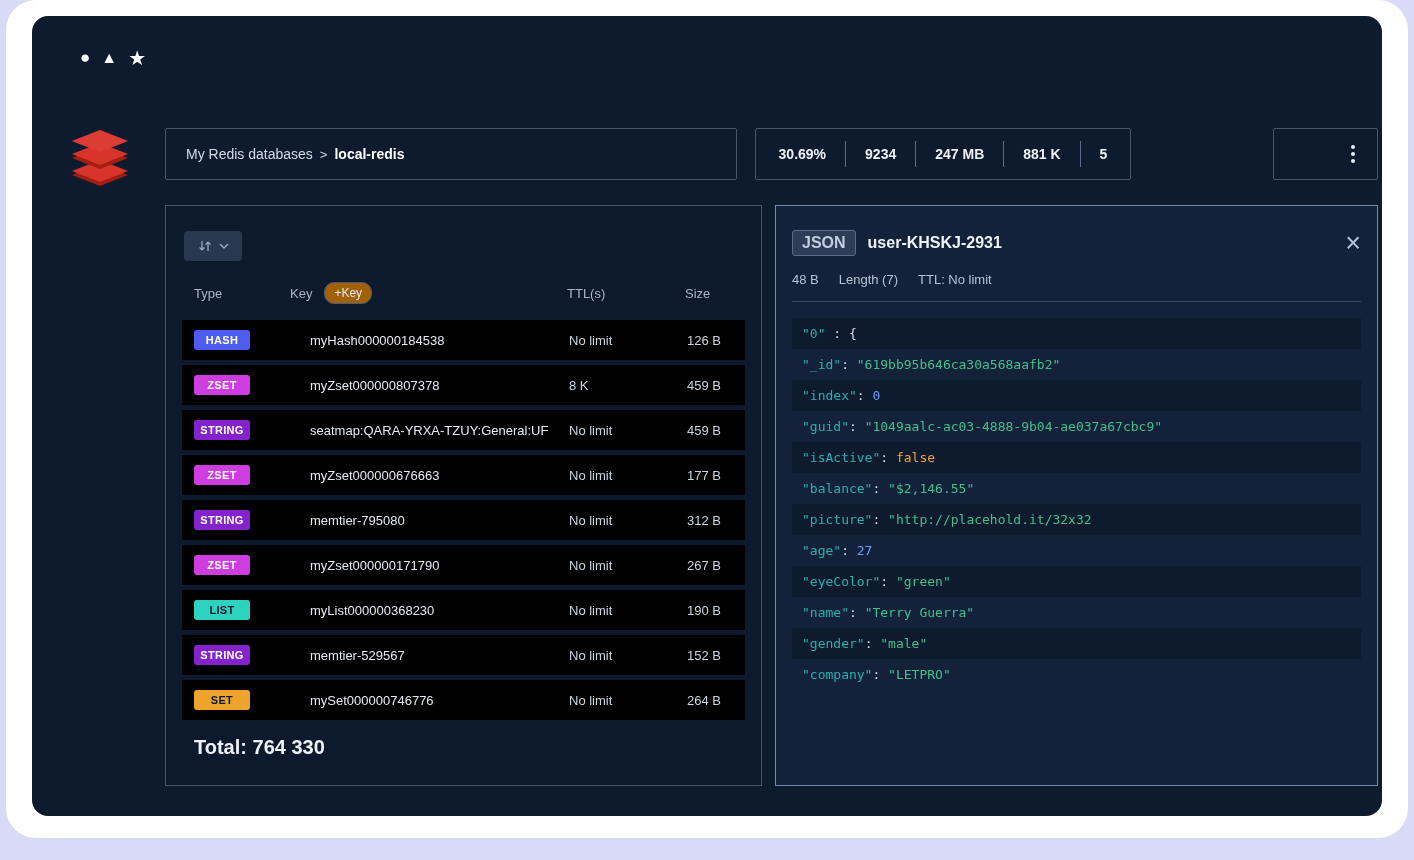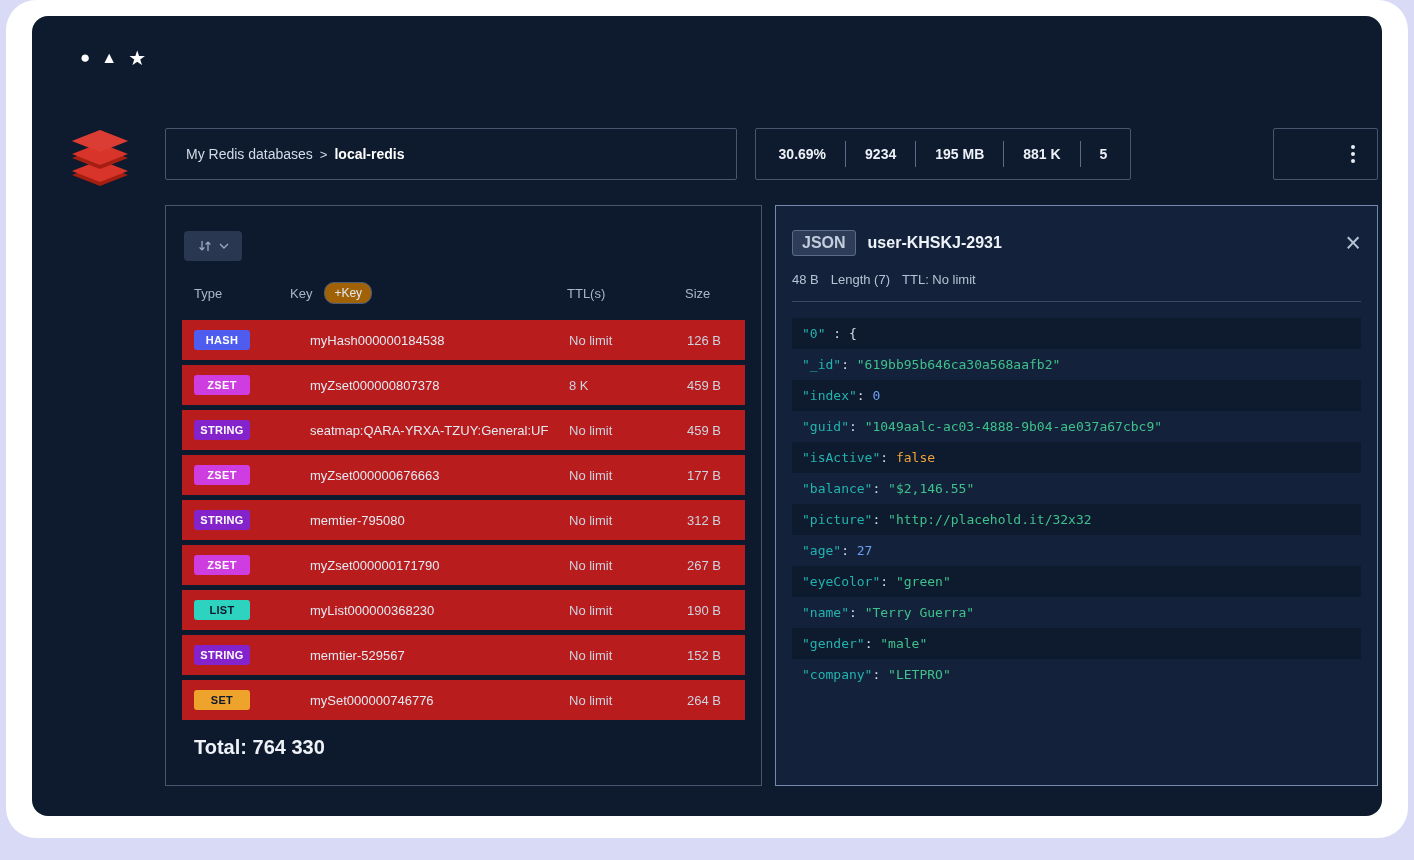--- a/index.html
+++ b/index.html
@@ -42,36 +42,36 @@
   .details-panel { left:743px; width:603px; border:1px solid #7288ac; background:#13213a; padding:24px 16px 0; }
   
   .filter-row { display:flex; align-items:center; gap:14px; margin:0 18px; height:32px; }
   .filter-select { width:58px; height:30px; background:#2a3750; border-radius:4px; display:flex; align-items:center; justify-content:center; gap:7px; cursor:pointer; }
   .filter-input { flex:1; background:transparent; border:none; outline:none; color:#dfe6f2; font-size:14px; font-family:"Liberation Sans",sans-serif; }
   .filter-input::placeholder { color:#93a2ba; opacity:1; }
   .cols-row { display:grid; grid-template-columns:96px 1fr 118px 58px; align-items:center; margin:20px 18px 0; padding-left:10px; color:#a9b5c8; font-size:13px; }
   .col-key-wrap { display:flex; align-items:center; gap:12px; }
   .addkey-btn { background:#a16207; border:1px solid #4a5a78; color:#e3e9f3; font-size:12px; padding:3px 9px; border-radius:10px; cursor:pointer; font-family:"Liberation Sans",sans-serif; }
   .rows { margin-top:16px; }
-  .krow { display:grid; grid-template-columns:96px 1fr 118px 58px; align-items:center; height:40px; background:#b91c1c; margin:0 16px 5px; padding-left:12px; cursor:pointer; }
+  .krow { display:grid; grid-template-columns:96px 1fr 118px 58px; align-items:center; height:40px; background:#000000; margin:0 16px 5px; padding-left:12px; cursor:pointer; }
   .badge { display:inline-block; min-width:56px; text-align:center; padding:4px 6px; border-radius:3px; font-size:11px; font-weight:700; letter-spacing:.3px; color:#ffffff; }
   .badge[data-type="HASH"]   { background:#4f5cf0; }
   .badge[data-type="ZSET"]   { background:#cd3de0; }
   .badge[data-type="STRING"] { background:#8423cc; }
   .badge[data-type="LIST"]   { background:#2ed3c0; color:#0d1a2d; }
   .badge[data-type="SET"]    { background:#eea32c; color:#0d1a2d; }
   .krow .key  { color:#e4eaf4; font-size:13px; padding-right:8px; overflow:hidden; white-space:nowrap;margin-left:20px; }
   .krow .ttl, .krow .size { color:#cbd4e1; font-size:13px; }
   .total-row { margin:16px 18px 0; padding-left:10px; color:#eef2f8; font-size:20px; font-weight:700; }
   
   .dhead { display:flex; align-items:center; }
   .json-badge { border:1px solid #5b6c8a; background:#2f3c58; color:#c2cddd; font-size:16px; font-weight:700; padding:3px 9px; border-radius:3px; margin-right:12px; }
   .dkey-name { color:#eef3f9; font-size:16px; font-weight:700; }
   .close-btn { margin-left:auto; color:#b6c2d4; font-size:27px; line-height:20px; cursor:pointer; background:none; border:none; font-family:"Liberation Sans",sans-serif; }
-  .dmeta { display:flex; gap:12px; margin-top:16px; color:#b7c2d3; font-size:13px; }
+  .dmeta { display:flex; gap:20px; margin-top:16px; color:#b7c2d3; font-size:13px; }
   .ddivider { border-bottom:1px solid #3a4862; margin-top:14px; }
   .jlines { margin-top:16px; }
   .jline { display:flex; align-items:center; height:31px; padding:0 10px; font-family:"DejaVu Sans Mono", monospace; font-size:13px; cursor:pointer; }
   .jline:nth-child(odd) { background:#0e1a2e; }
   .jkey { color:#22b3ae; white-space:pre; }
   .jsep { color:#d6dfeb; white-space:pre; }
   .jval { white-space:pre; }
   .jval[data-type="string"]  { color:#3fc18c; }
   .jval[data-type="number"]  { color:#6d9ff5; }
   .jval[data-type="boolean"] { color:#efa33a; }
@@ -102,21 +102,21 @@
 
     <div class="hbox breadcrumb-box">
       <span class="bc-parent">My Redis databases</span>
       <span class="bc-sep">&gt;</span>
       <span class="bc-current">local-redis</span>
     </div>
 
     <div class="hbox stats-box">
       <span class="stat">30.69%</span>
       <span class="stat">9234</span>
-      <span class="stat">195 MB</span>
+      <span class="stat">247 MB</span>
       <span class="stat">881 K</span>
       <span class="stat">5</span>
     </div>
 
     <div class="hbox kebab-box">
       <span class="kebab">
           <i></i>
           <i></i>
           <i></i>
         </span>

